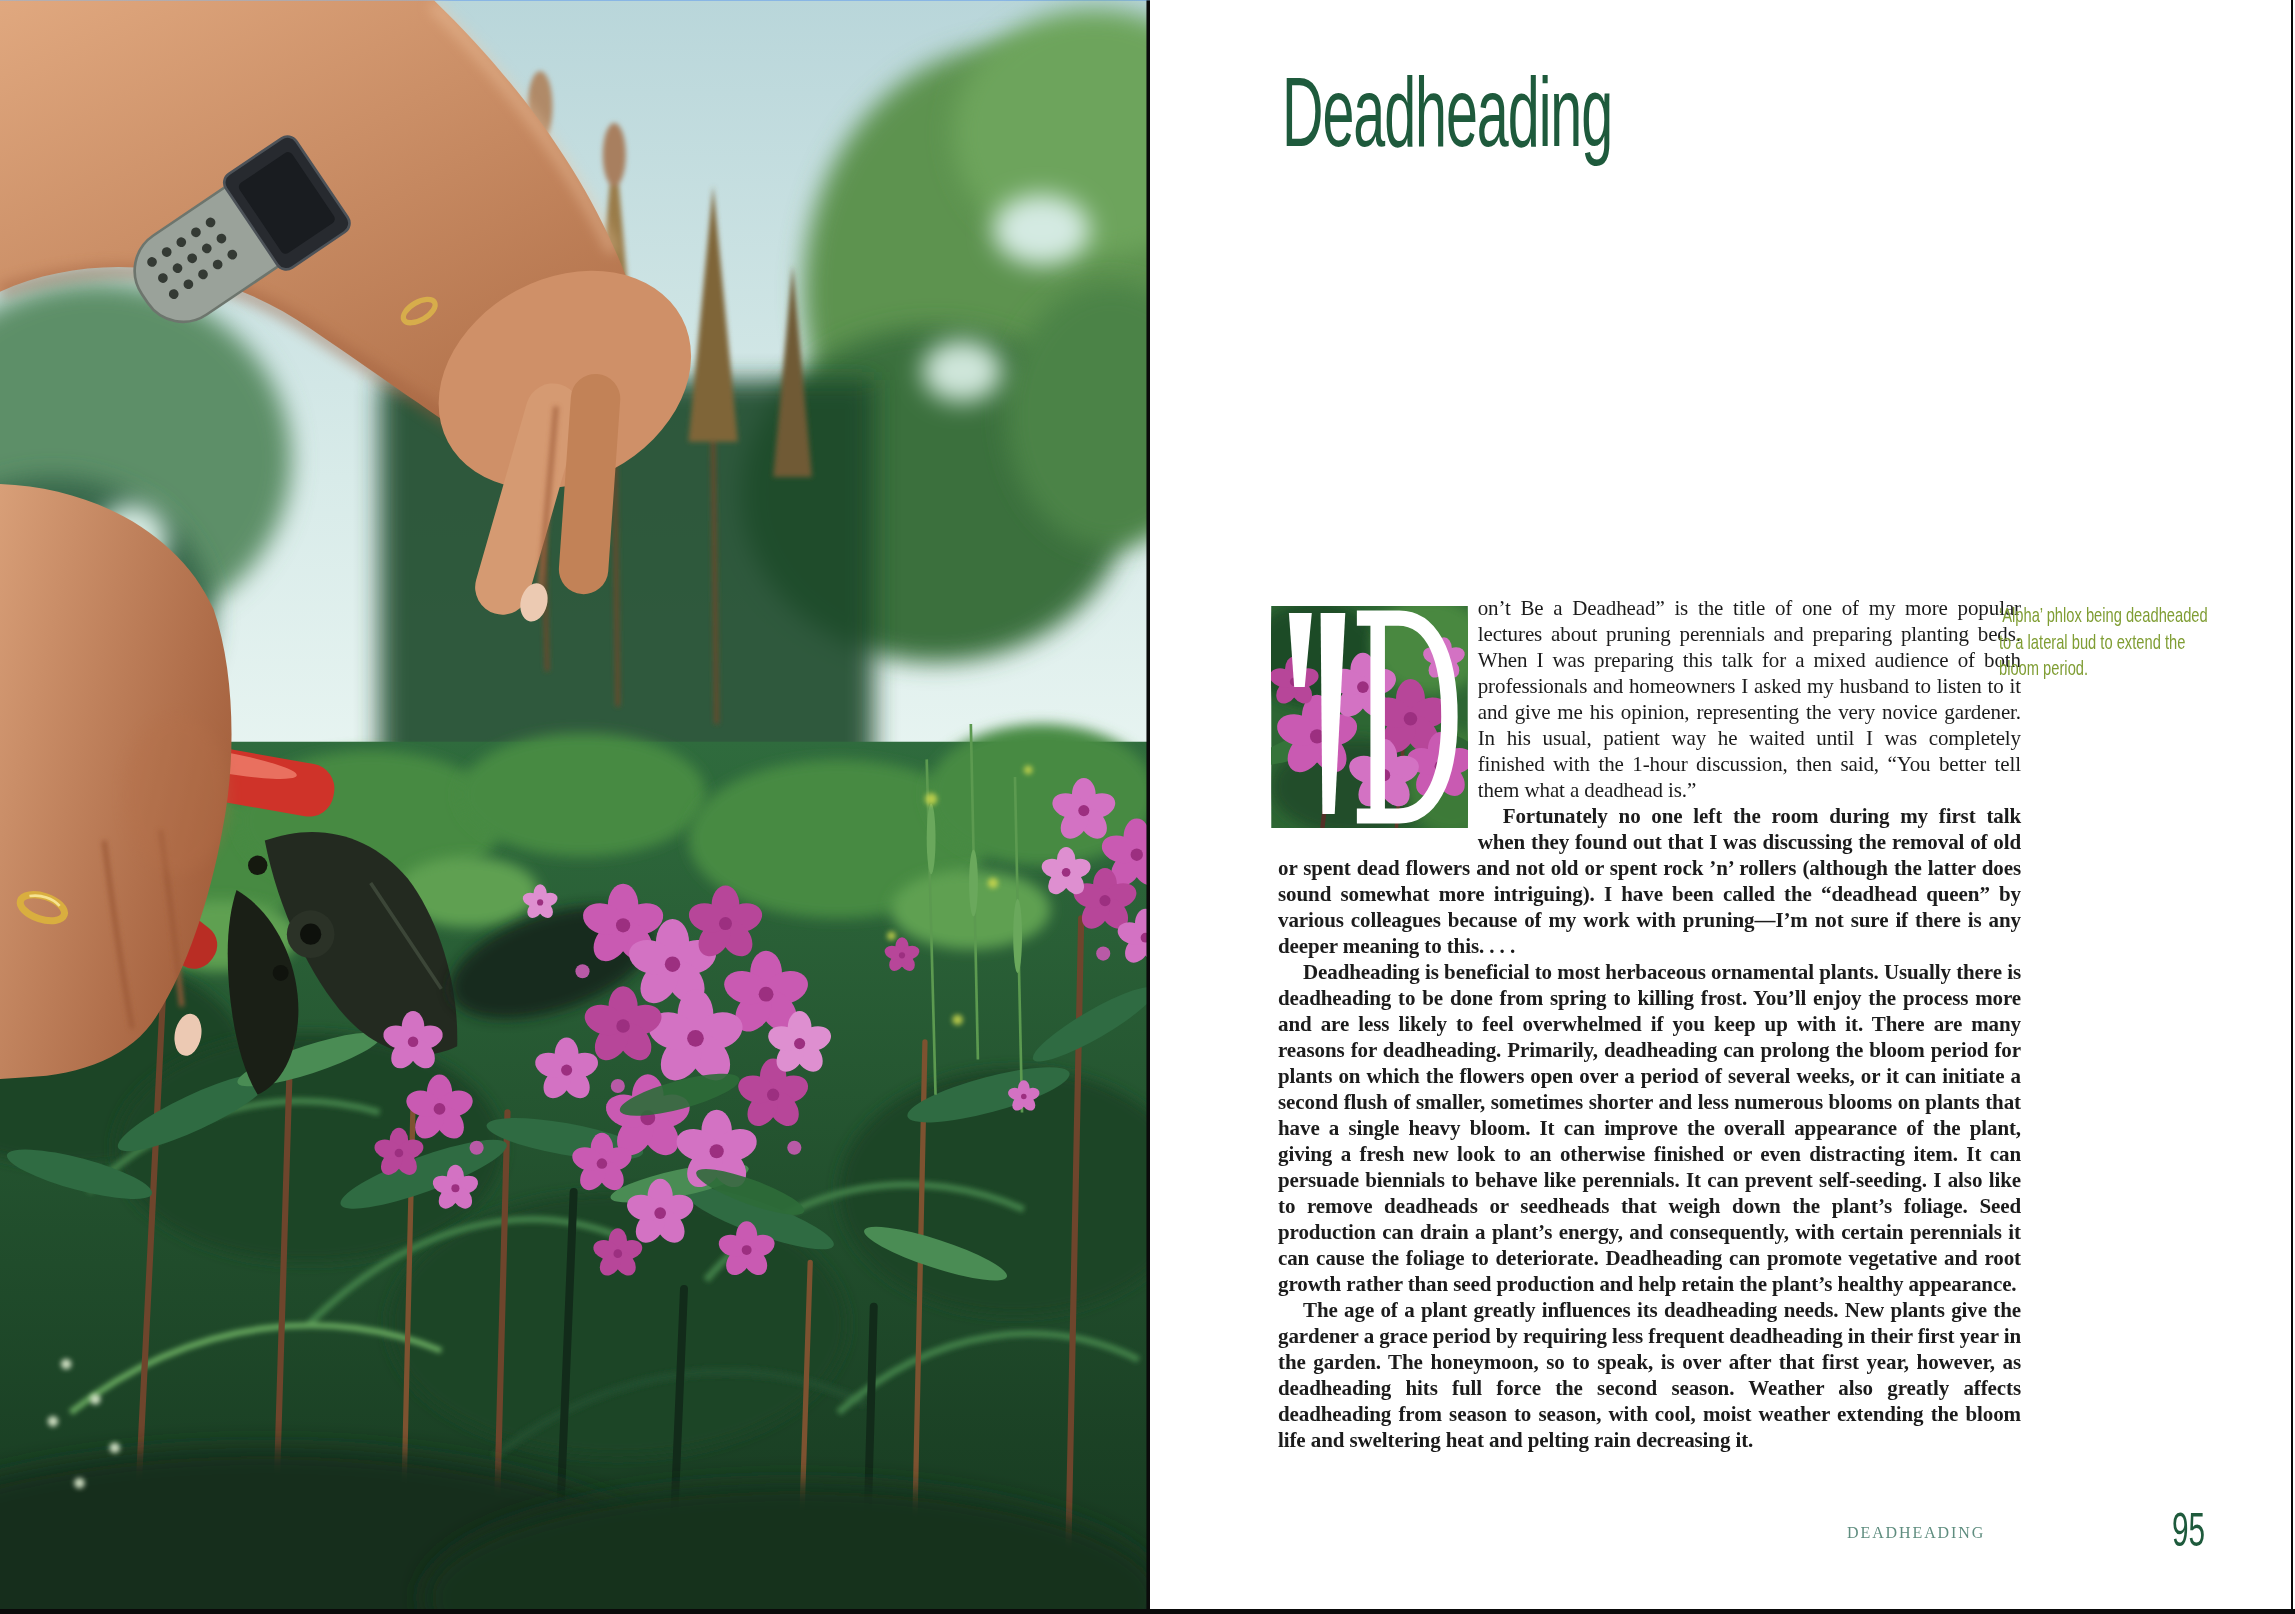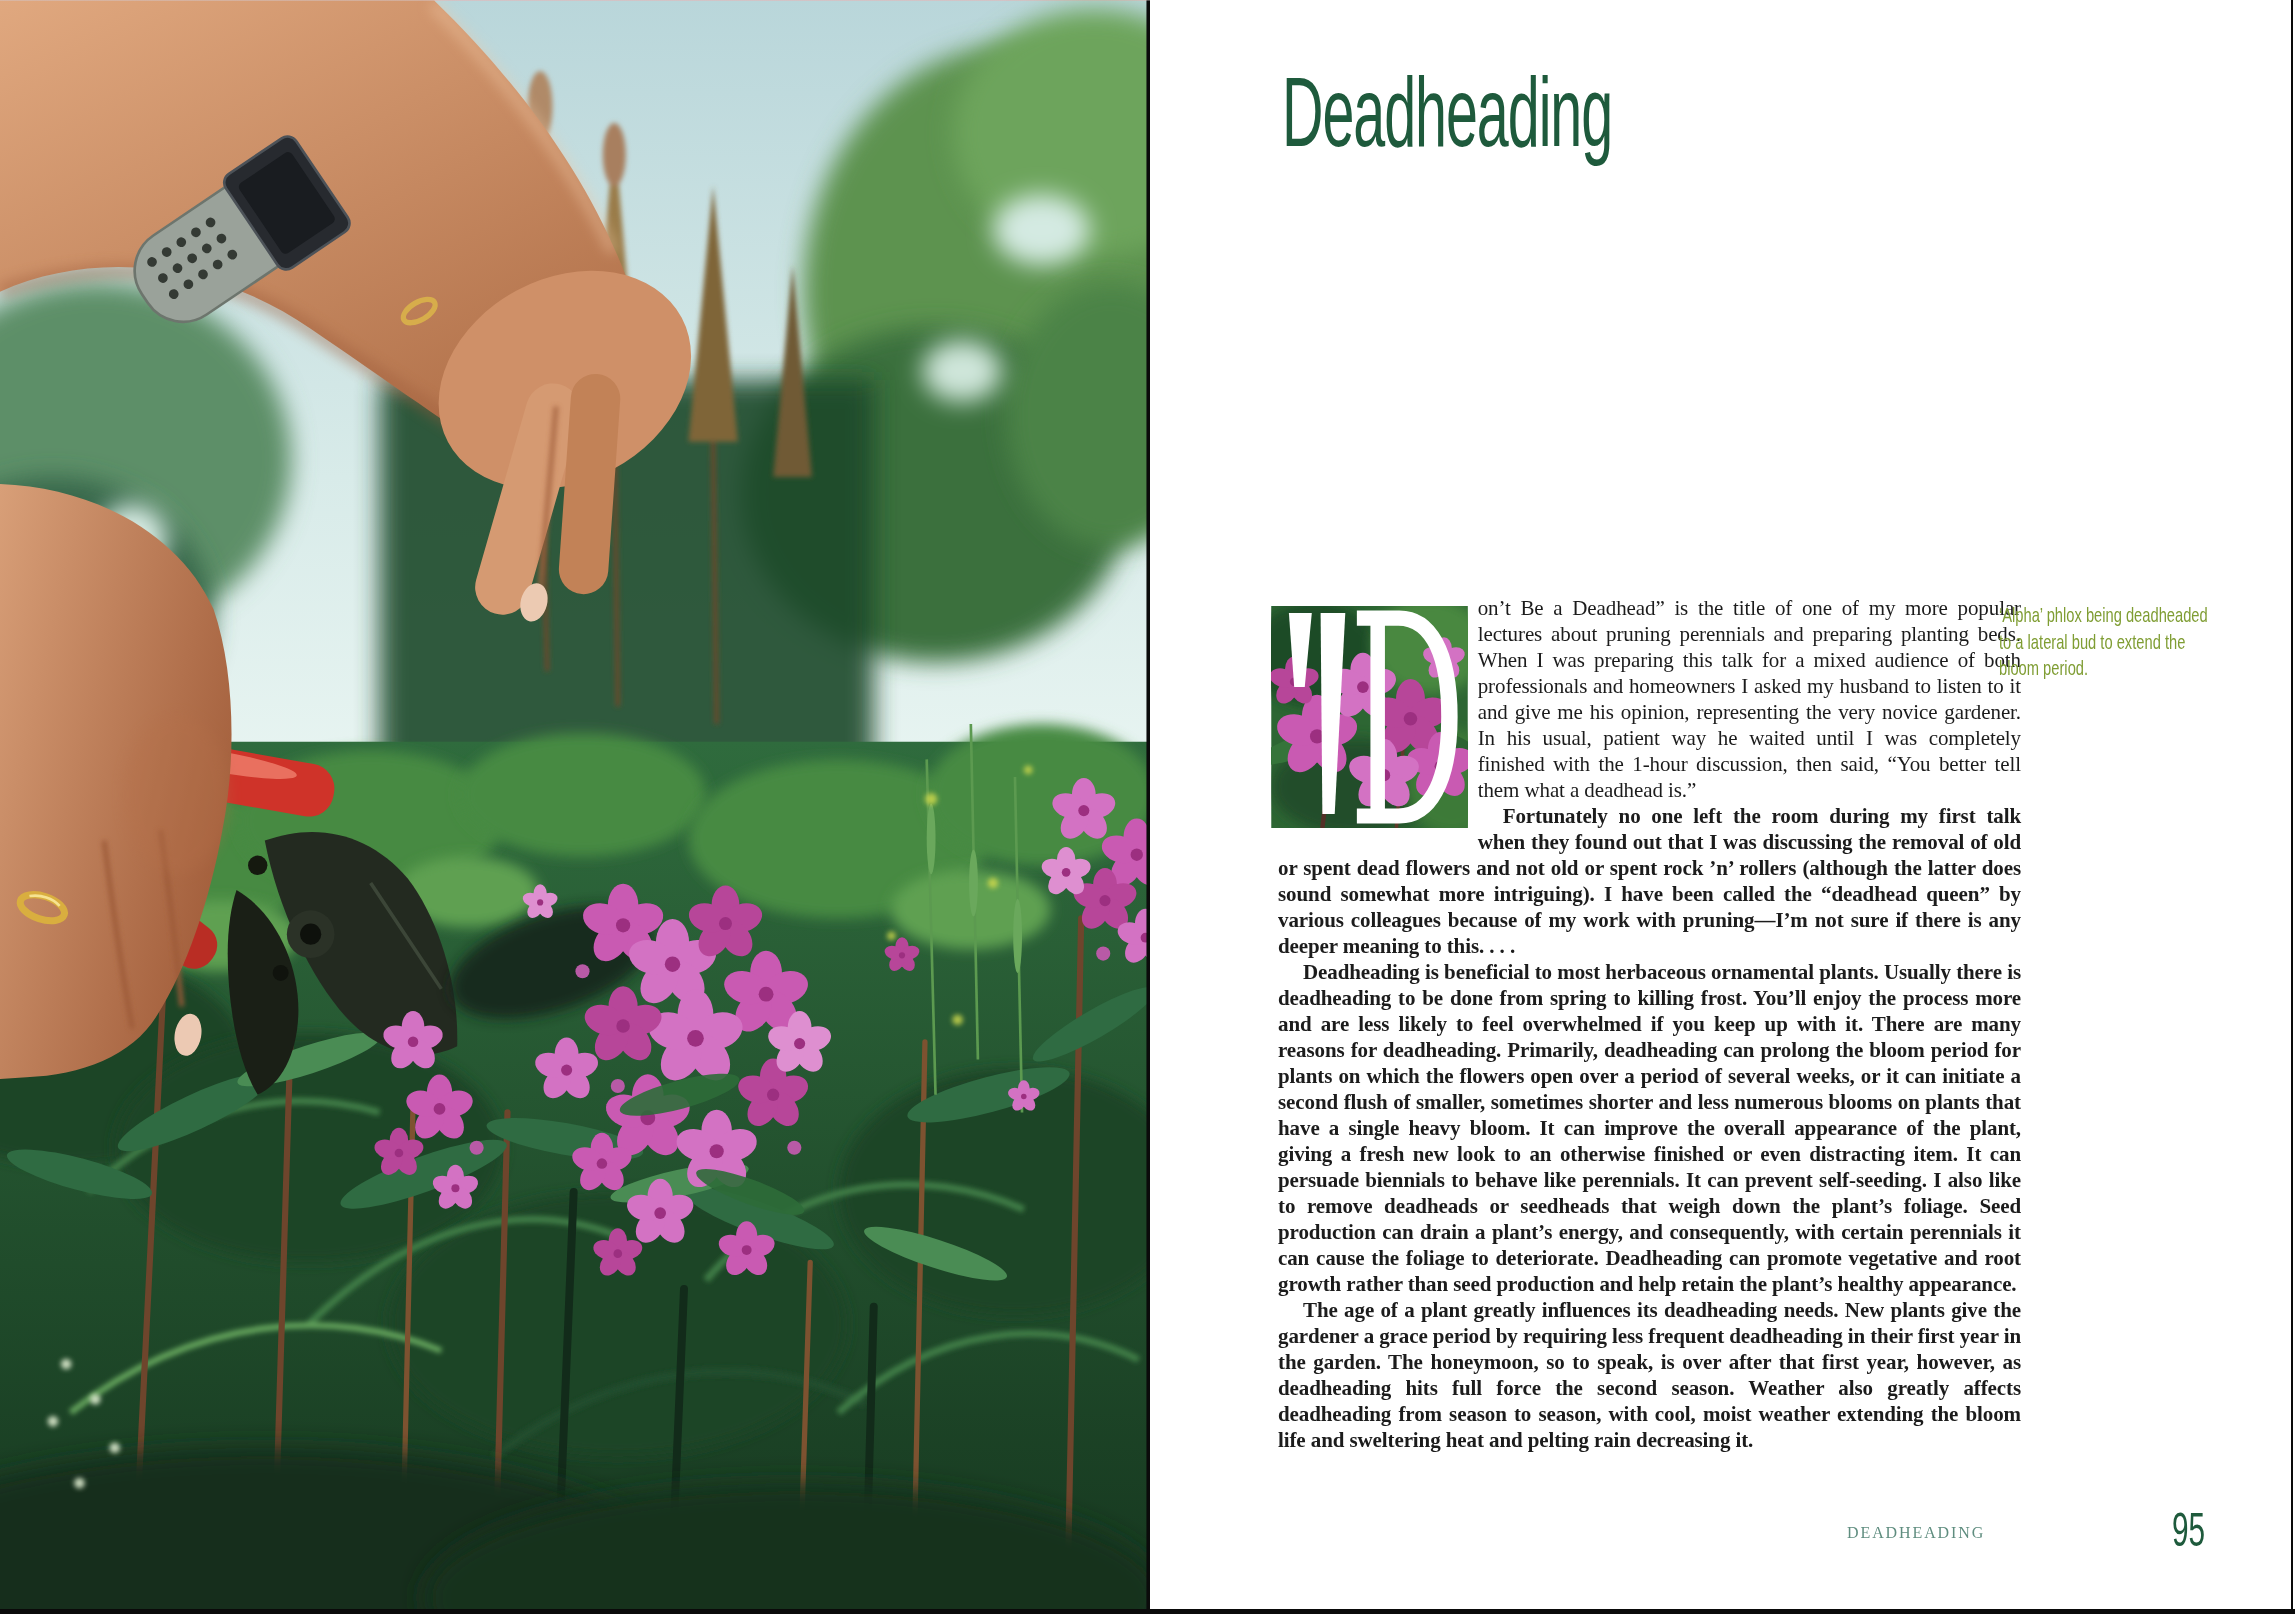--- a/index.html
+++ b/index.html
@@ -1,16 +1,16 @@
 <!DOCTYPE html>
 <html style="font-size:14px"><head>
 <meta charset="utf-8">
 <style>
   html,body{margin:0;padding:0;background:#ffffff;}
-  #stage{position:relative;width:2295px;height:1615px;overflow:hidden;background:#fca5a5;
+  #stage{position:relative;width:2295px;height:1615px;overflow:hidden;background:#3b82f6;
          font-family:"Liberation Serif",serif;}
   
   #photo{position:absolute;left:0;top:0;width:1150px;height:1615px;display:block;}
   
   #page{position:absolute;left:1150px;top:0;width:1145px;height:1615px;background:#ffffff;}
   .page-title{position:absolute;left:132px;top:62px;margin:0;
       font-family:"Liberation Sans",sans-serif;font-weight:400;font-size:99px;line-height:1;
       letter-spacing:-1.8px;color:#1e5a3c;transform:scaleX(0.58);transform-origin:left top;white-space:nowrap;}
   .bodytext{position:absolute;left:128px;top:595px;width:743px;
       font-size:21px;line-height:26px;letter-spacing:-0.1px;color:#1c1c1c;text-align:justify;}

